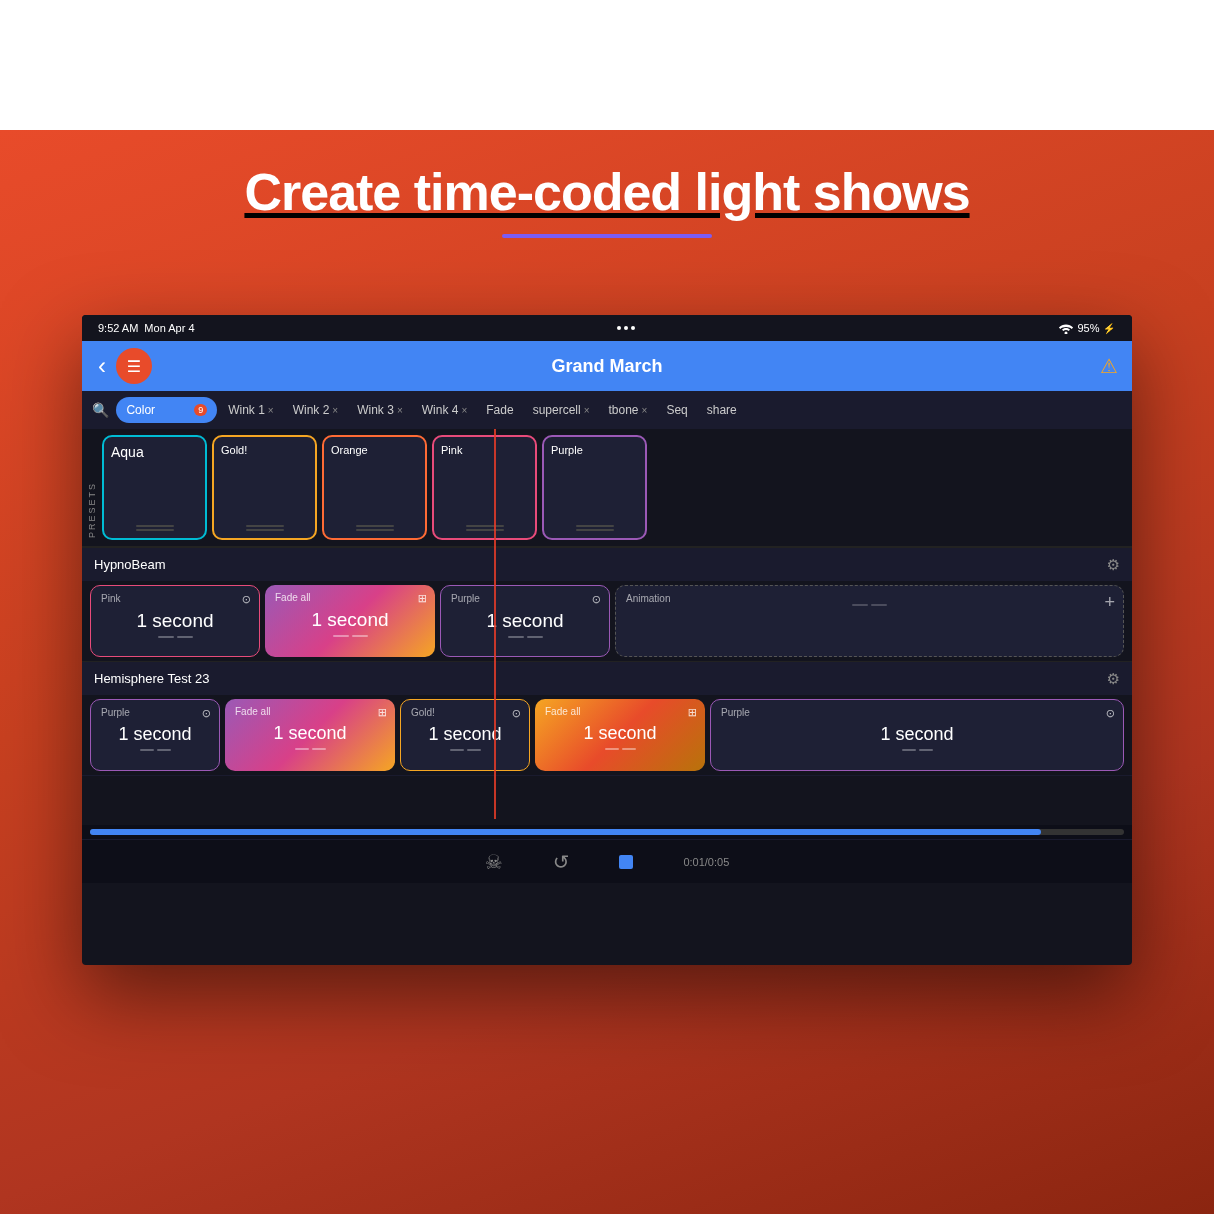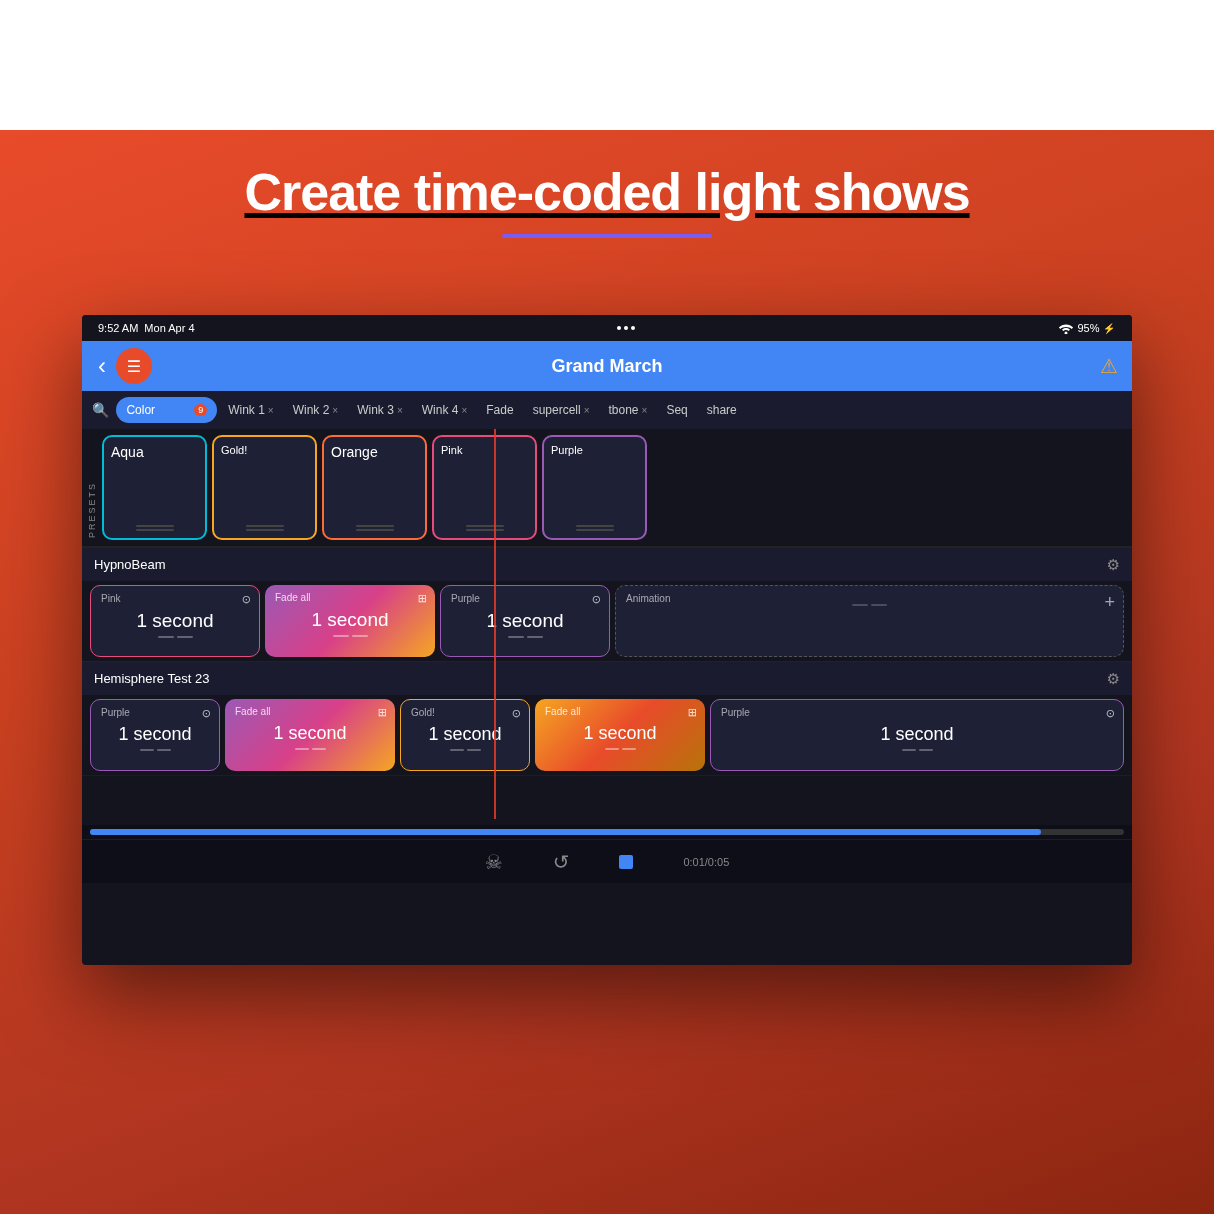--- a/index.html
+++ b/index.html
@@ -112,21 +112,21 @@
         <span style="font-size:11px;color:white;">Gold!</span>
         <div style="flex:1;"></div>
         <div style="display:flex;flex-direction:column;gap:2px;align-self:center;width:38px;">
             <div style="height:2px;background:#444;border-radius:1px;"></div>
             <div style="height:2px;background:#444;border-radius:1px;"></div>
           </div>
       </div>
 
 
       <div style="width:105px;height:105px;border-radius:10px;background:#1e2035;border:2px solid #ff6b35;display:flex;flex-direction:column;padding:7px;cursor:pointer;">
-        <span style="font-size:14px;color:white;">Orange</span>
+        <span style="font-size:11px;color:white;">Orange</span>
         <div style="flex:1;"></div>
         <div style="display:flex;flex-direction:column;gap:2px;align-self:center;width:38px;">
             <div style="height:2px;background:#444;border-radius:1px;"></div>
             <div style="height:2px;background:#444;border-radius:1px;"></div>
           </div>
       </div>
 
       <div style="width:105px;height:105px;border-radius:10px;background:#1e2035;border:2px solid #e84b7a;display:flex;flex-direction:column;padding:7px;cursor:pointer;">
         <span style="font-size:11px;color:white;">Pink</span>
         <div style="flex:1;"></div>

